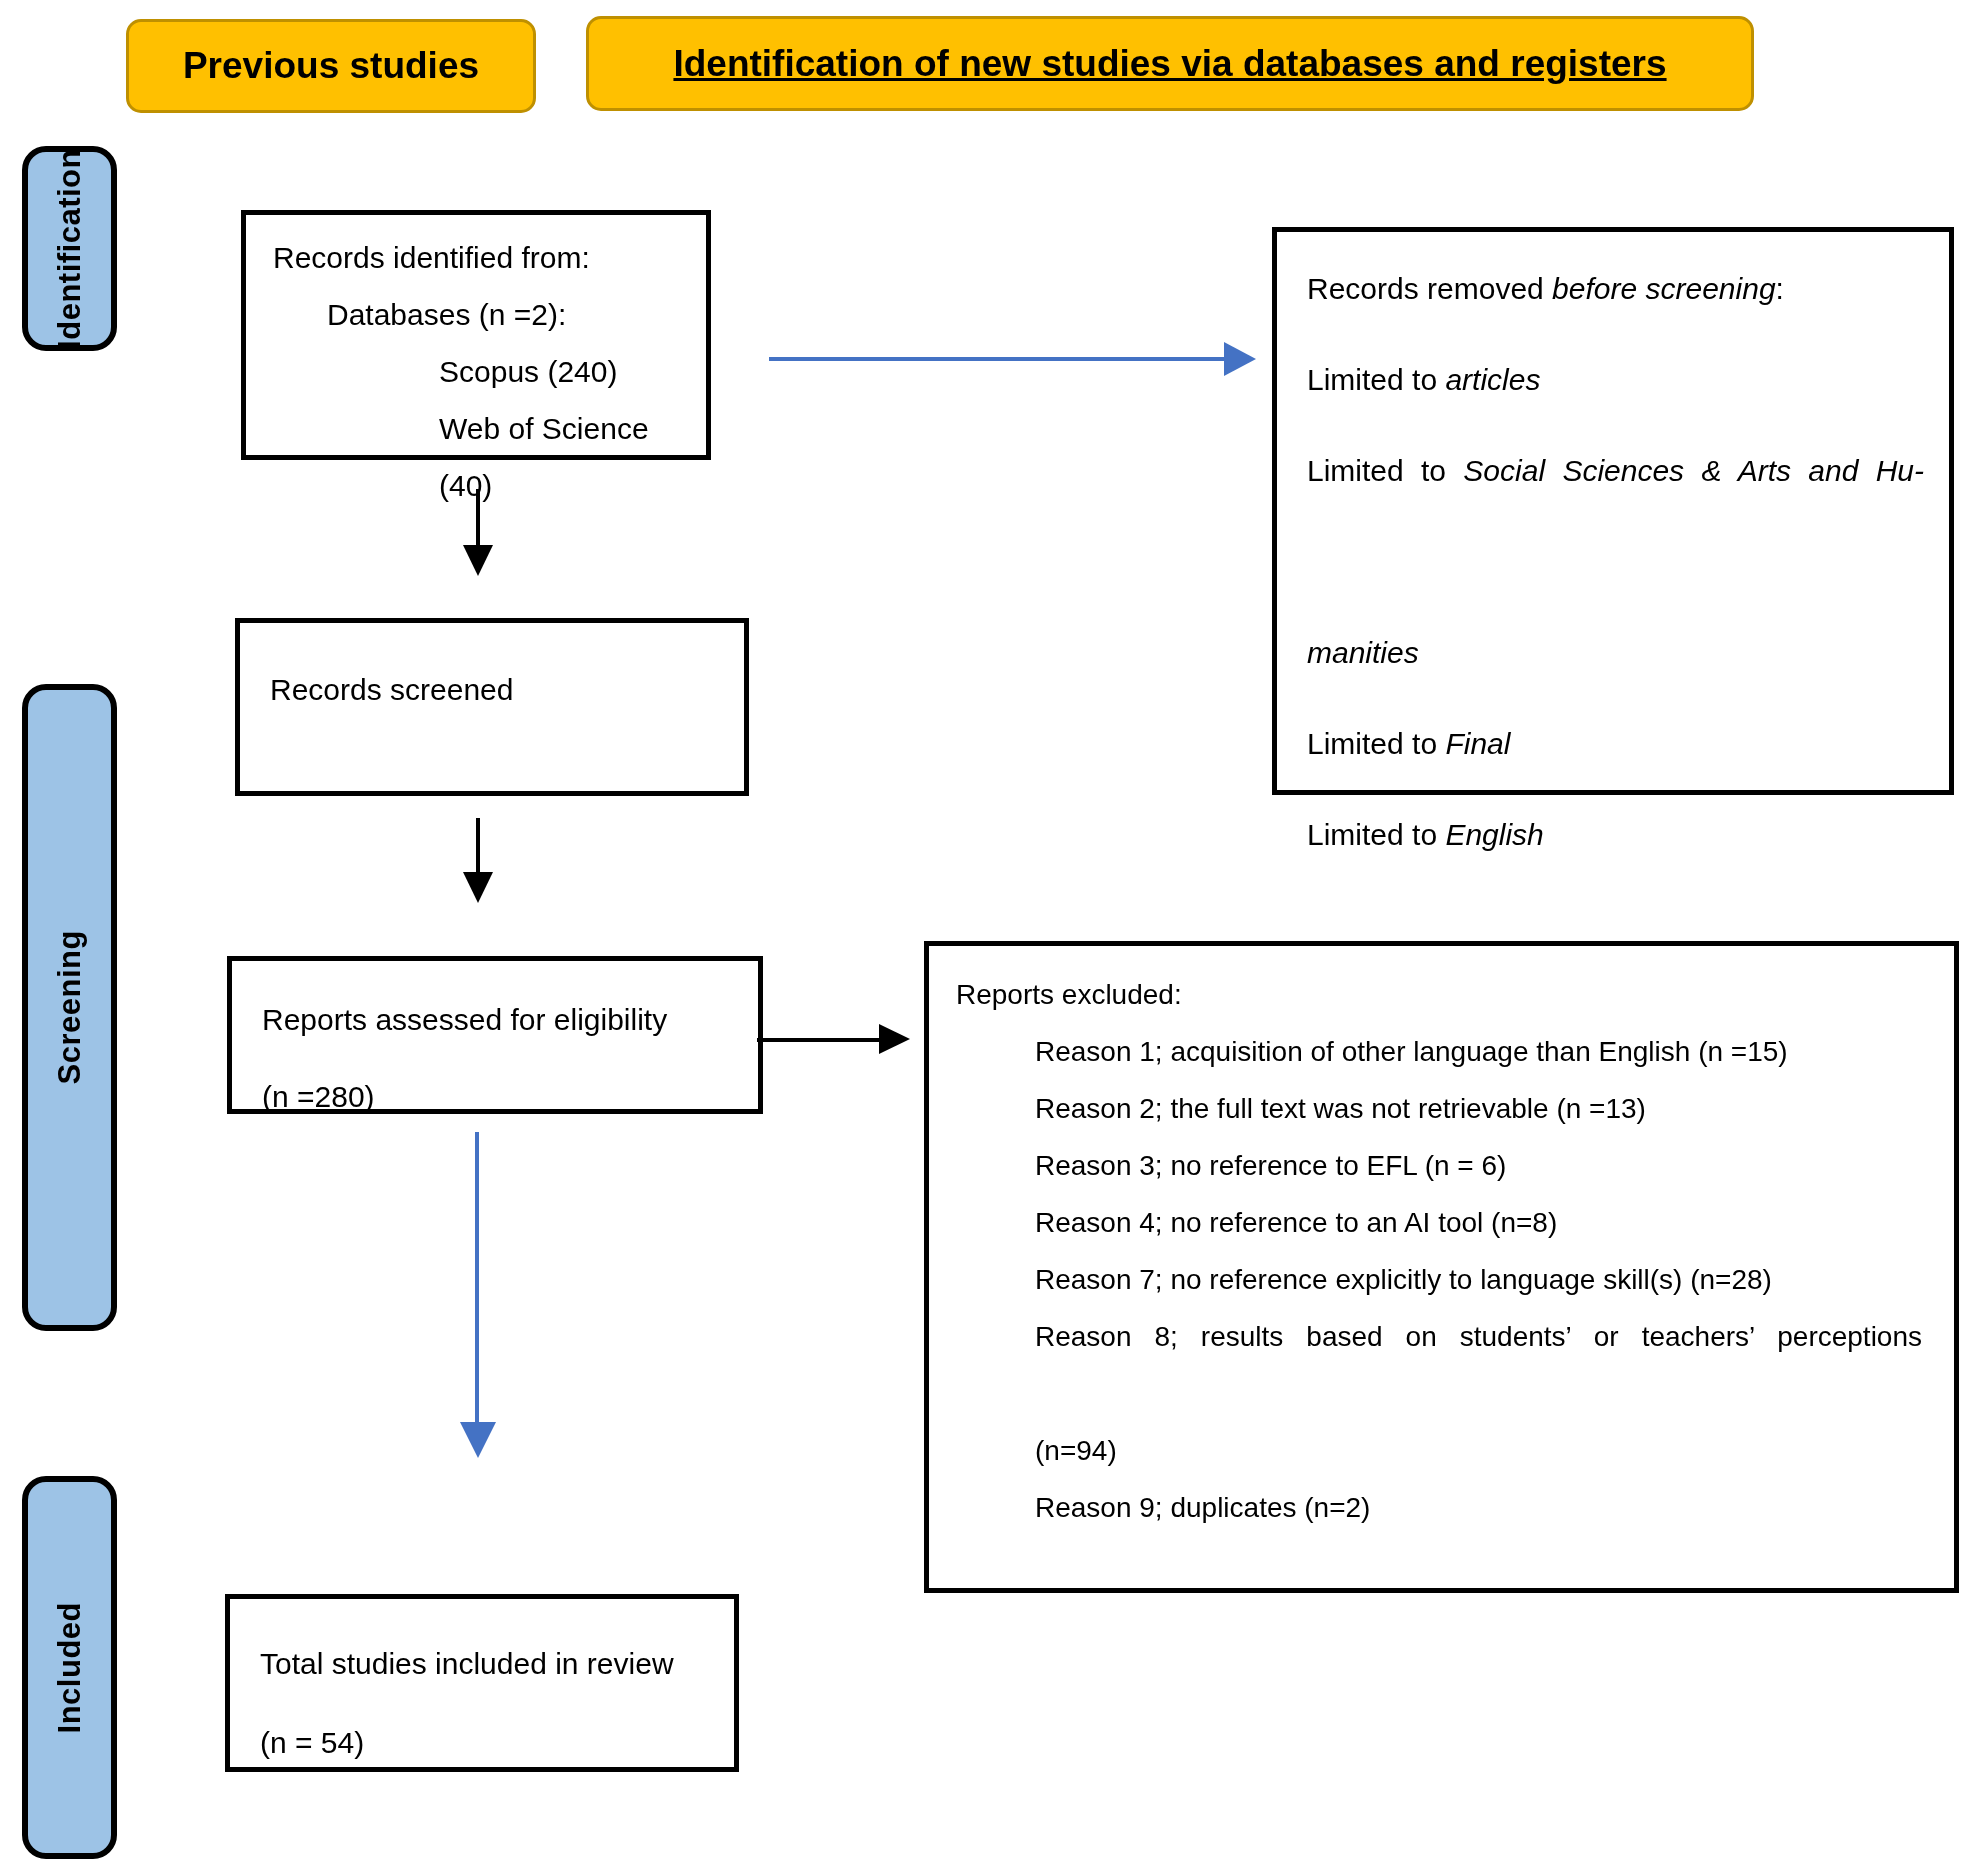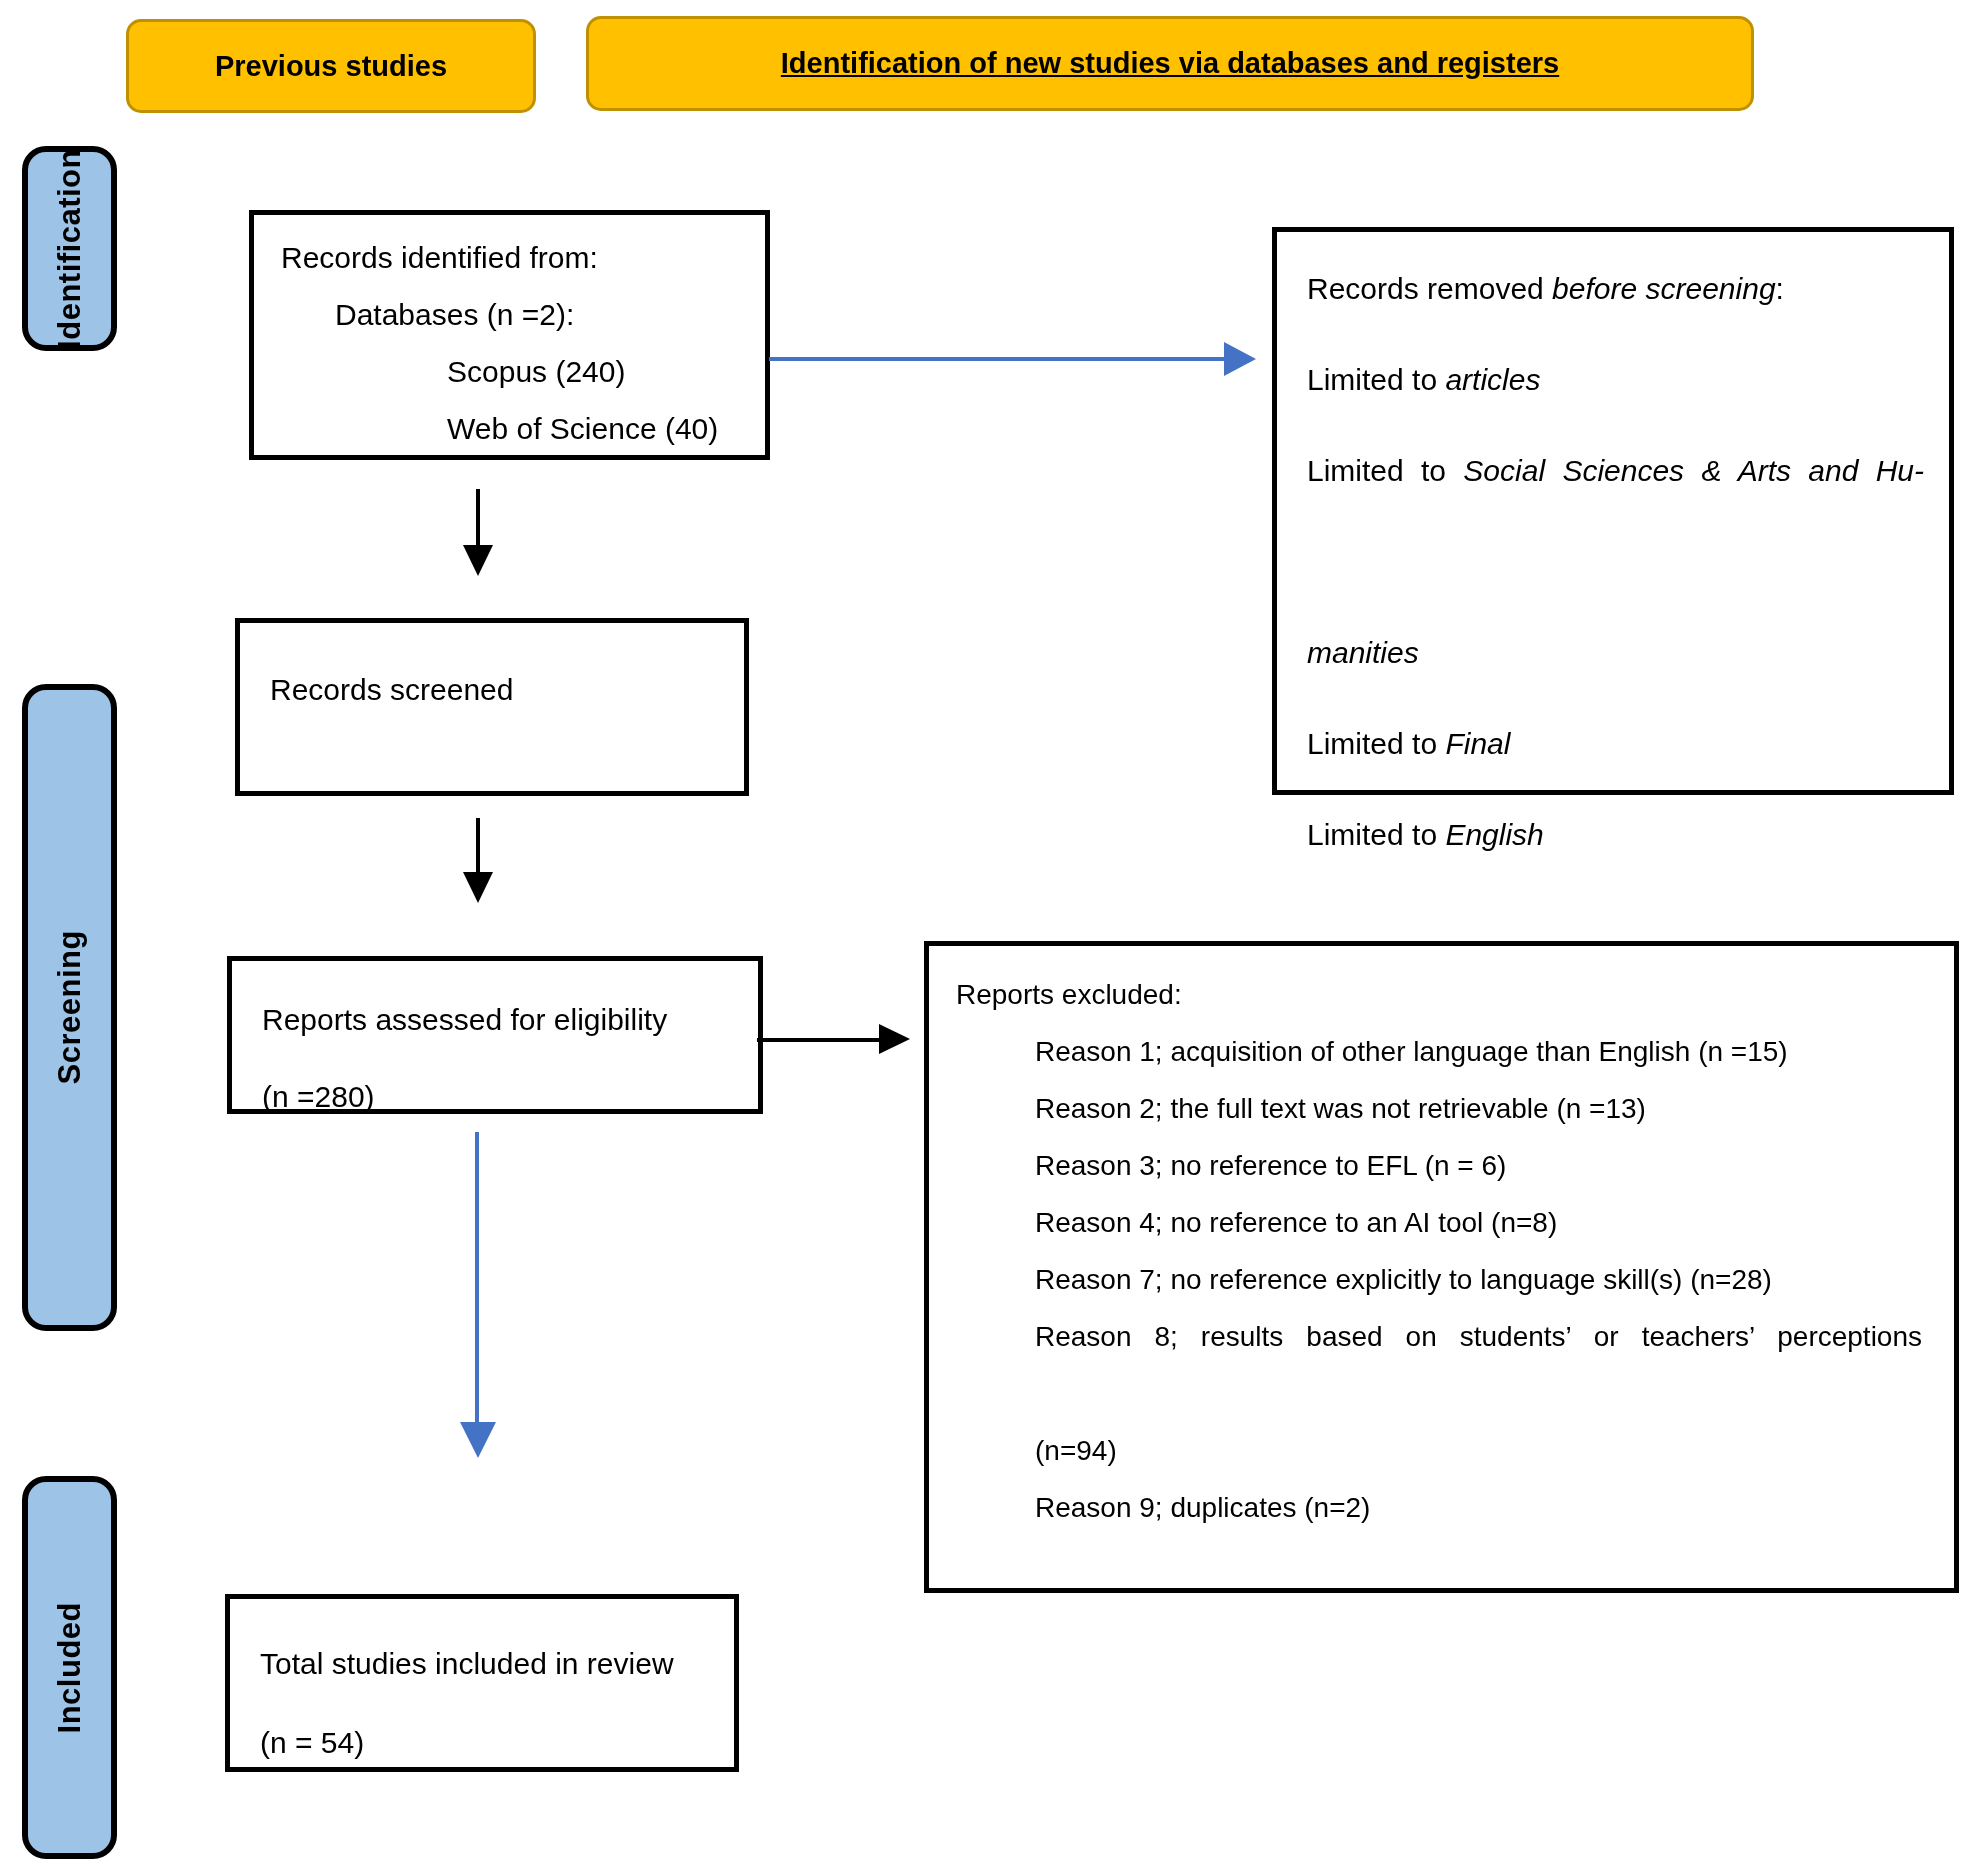--- a/index.html
+++ b/index.html
@@ -10,21 +10,21 @@
     font-family:"Liberation Sans", sans-serif;
     color:#000;
   }
   
   .header-pill{
     position:absolute;
     background:#FFC000;
     border:3.5px solid #BF9000;
     border-radius:15px;
     display:flex;align-items:center;justify-content:center;
-    font-weight:bold;font-size:29px;
+    font-weight:bold;font-size:37px;
     text-align:center;
     box-sizing:border-box;
   }
   
   .stage{
     position:absolute;
     background:#9DC3E6;
     border:6.4px solid #000;
     border-radius:24px;
     display:flex;align-items:center;justify-content:center;
@@ -79,21 +79,21 @@
   <div class="stage" style="left:22px;top:146px;width:95px;height:205px;">
     <span class="vtext">Identification</span>
   </div>
   <div class="stage" style="left:22px;top:684px;width:95px;height:647px;">
     <span class="vtext">Screening</span>
   </div>
   <div class="stage" style="left:22px;top:1476px;width:95px;height:383px;">
     <span class="vtext">Included</span>
   </div>
 
-  <div class="flowbox" style="left:249px;top:210px;width:521px;height:250px;">
+  <div class="flowbox" style="left:241px;top:210px;width:470px;height:250px;">
     <div class="pad">
       <div>Records identified from:</div>
       <div class="ind1">Databases (n =2):</div>
       <div class="ind2">Scopus (240)</div>
       <div class="ind2">Web of Science (40)</div>
     </div>
   </div>
 
   <div class="flowbox" style="left:1272px;top:227px;width:682px;height:568px;line-height:91px;">
     <div style="padding:11px 25px 0 30px;">

